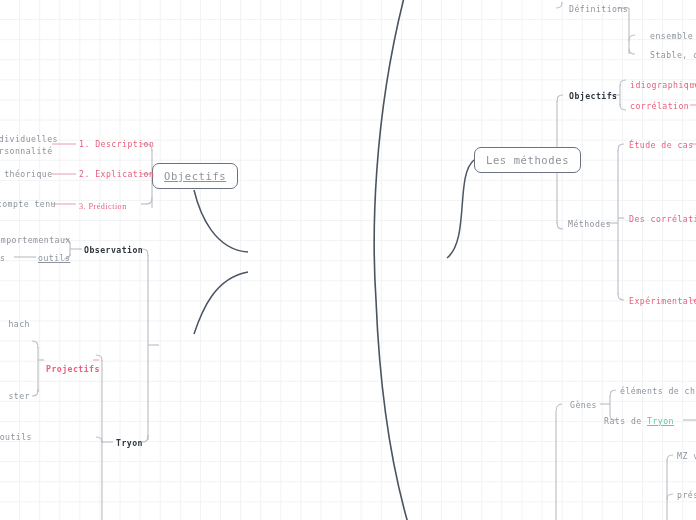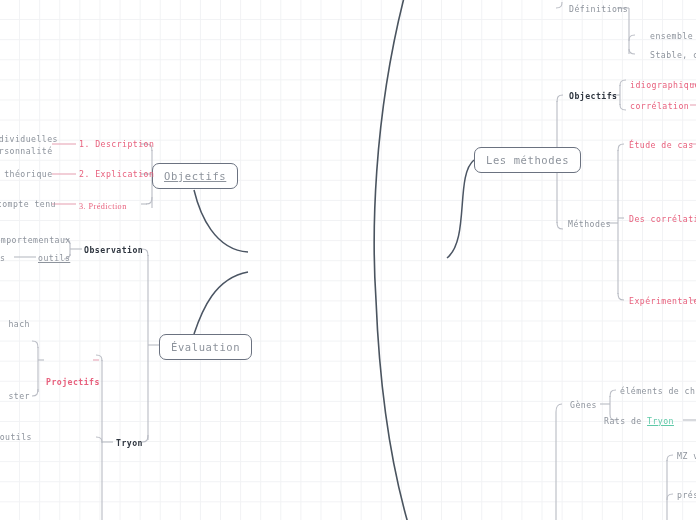--- a/index.html
+++ b/index.html
@@ -151,41 +151,38 @@
     <span>on théorique</span>
   </div>
 
   <div class="node lbl pink" style="left:79px;top:201px;font-family:Liberation Serif, serif;">
     <span>3. Prédiction</span>
   </div>
   <div class="node lbl gray ralign" style="left:-14px;top:199px;width:64px;">
     <span>t compte tenu</span>
   </div>
 
-  <div class="node box" style="left:159px;top:334px;">
-    <span>Évaluation</span>
-  </div>
 
   <div class="node lbl dark" style="left:84px;top:245px;">
     <span>Observation</span>
   </div>
   <div class="node lbl gray ralign" style="left:-10px;top:235px;width:72px;">
     <span>comportementaux</span>
   </div>
   <div class="node lbl gray" style="left:38px;top:253px;text-decoration:underline;">
     <span>outils</span>
   </div>
   <div class="node lbl gray" style="left:0px;top:253px;">
     <span>s</span>
   </div>
 
   <div class="node lbl dark" style="left:116px;top:438px;">
     <span>Tryon</span>
   </div>
-  <div class="node lbl pink-b" style="left:46px;top:377px;text-align:right;">
+  <div class="node lbl pink-b" style="left:46px;top:364px;text-align:right;">
     <span>Projectifs</span>
   </div>
   <div class="node lbl gray ralign" style="left:-14px;top:319px;width:44px;">
     <span>hach</span>
   </div>
   <div class="node lbl gray ralign" style="left:-14px;top:391px;width:44px;">
     <span>ster</span>
   </div>
   <div class="node lbl gray ralign" style="left:-12px;top:432px;width:44px;">
     <span>outils</span>

